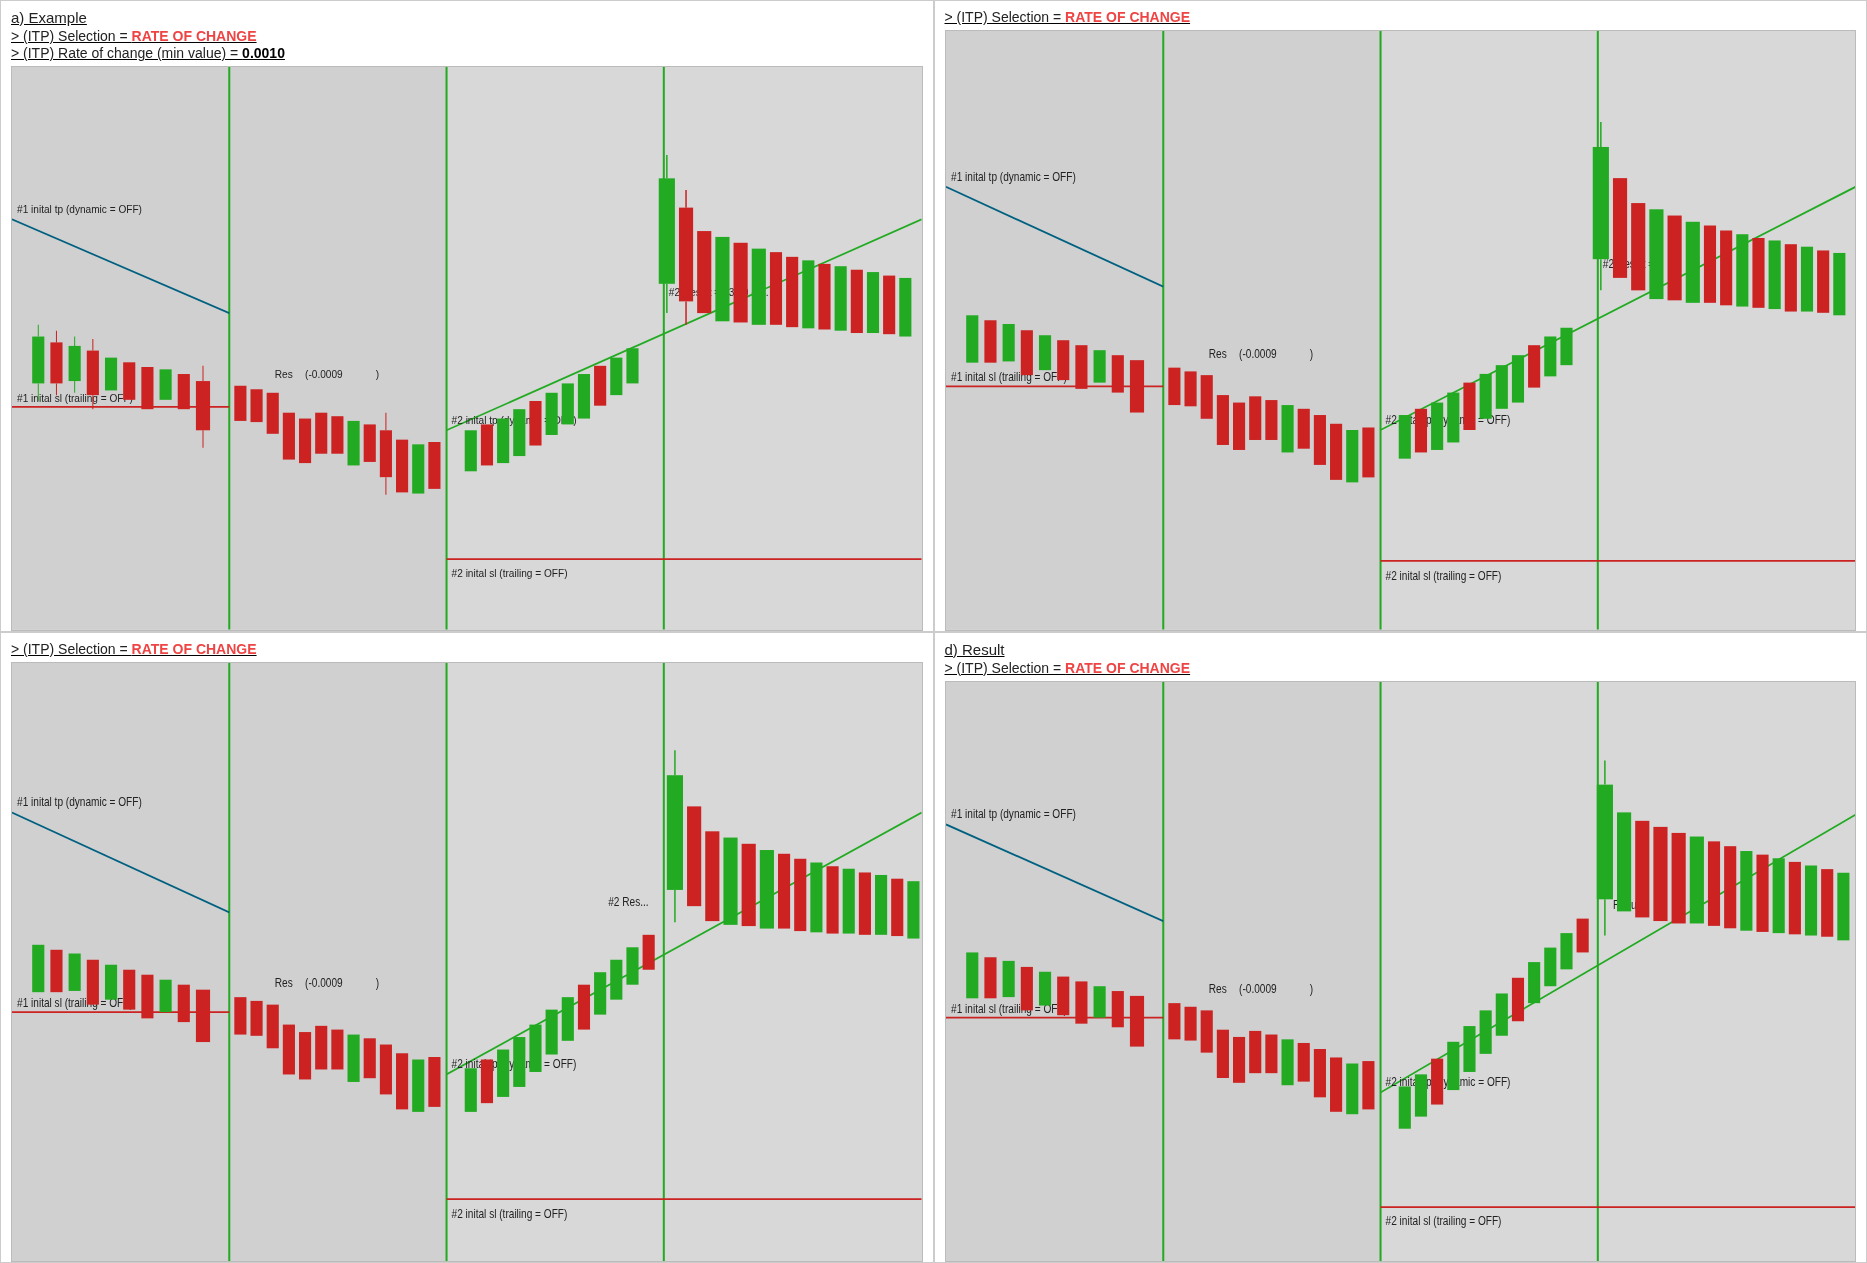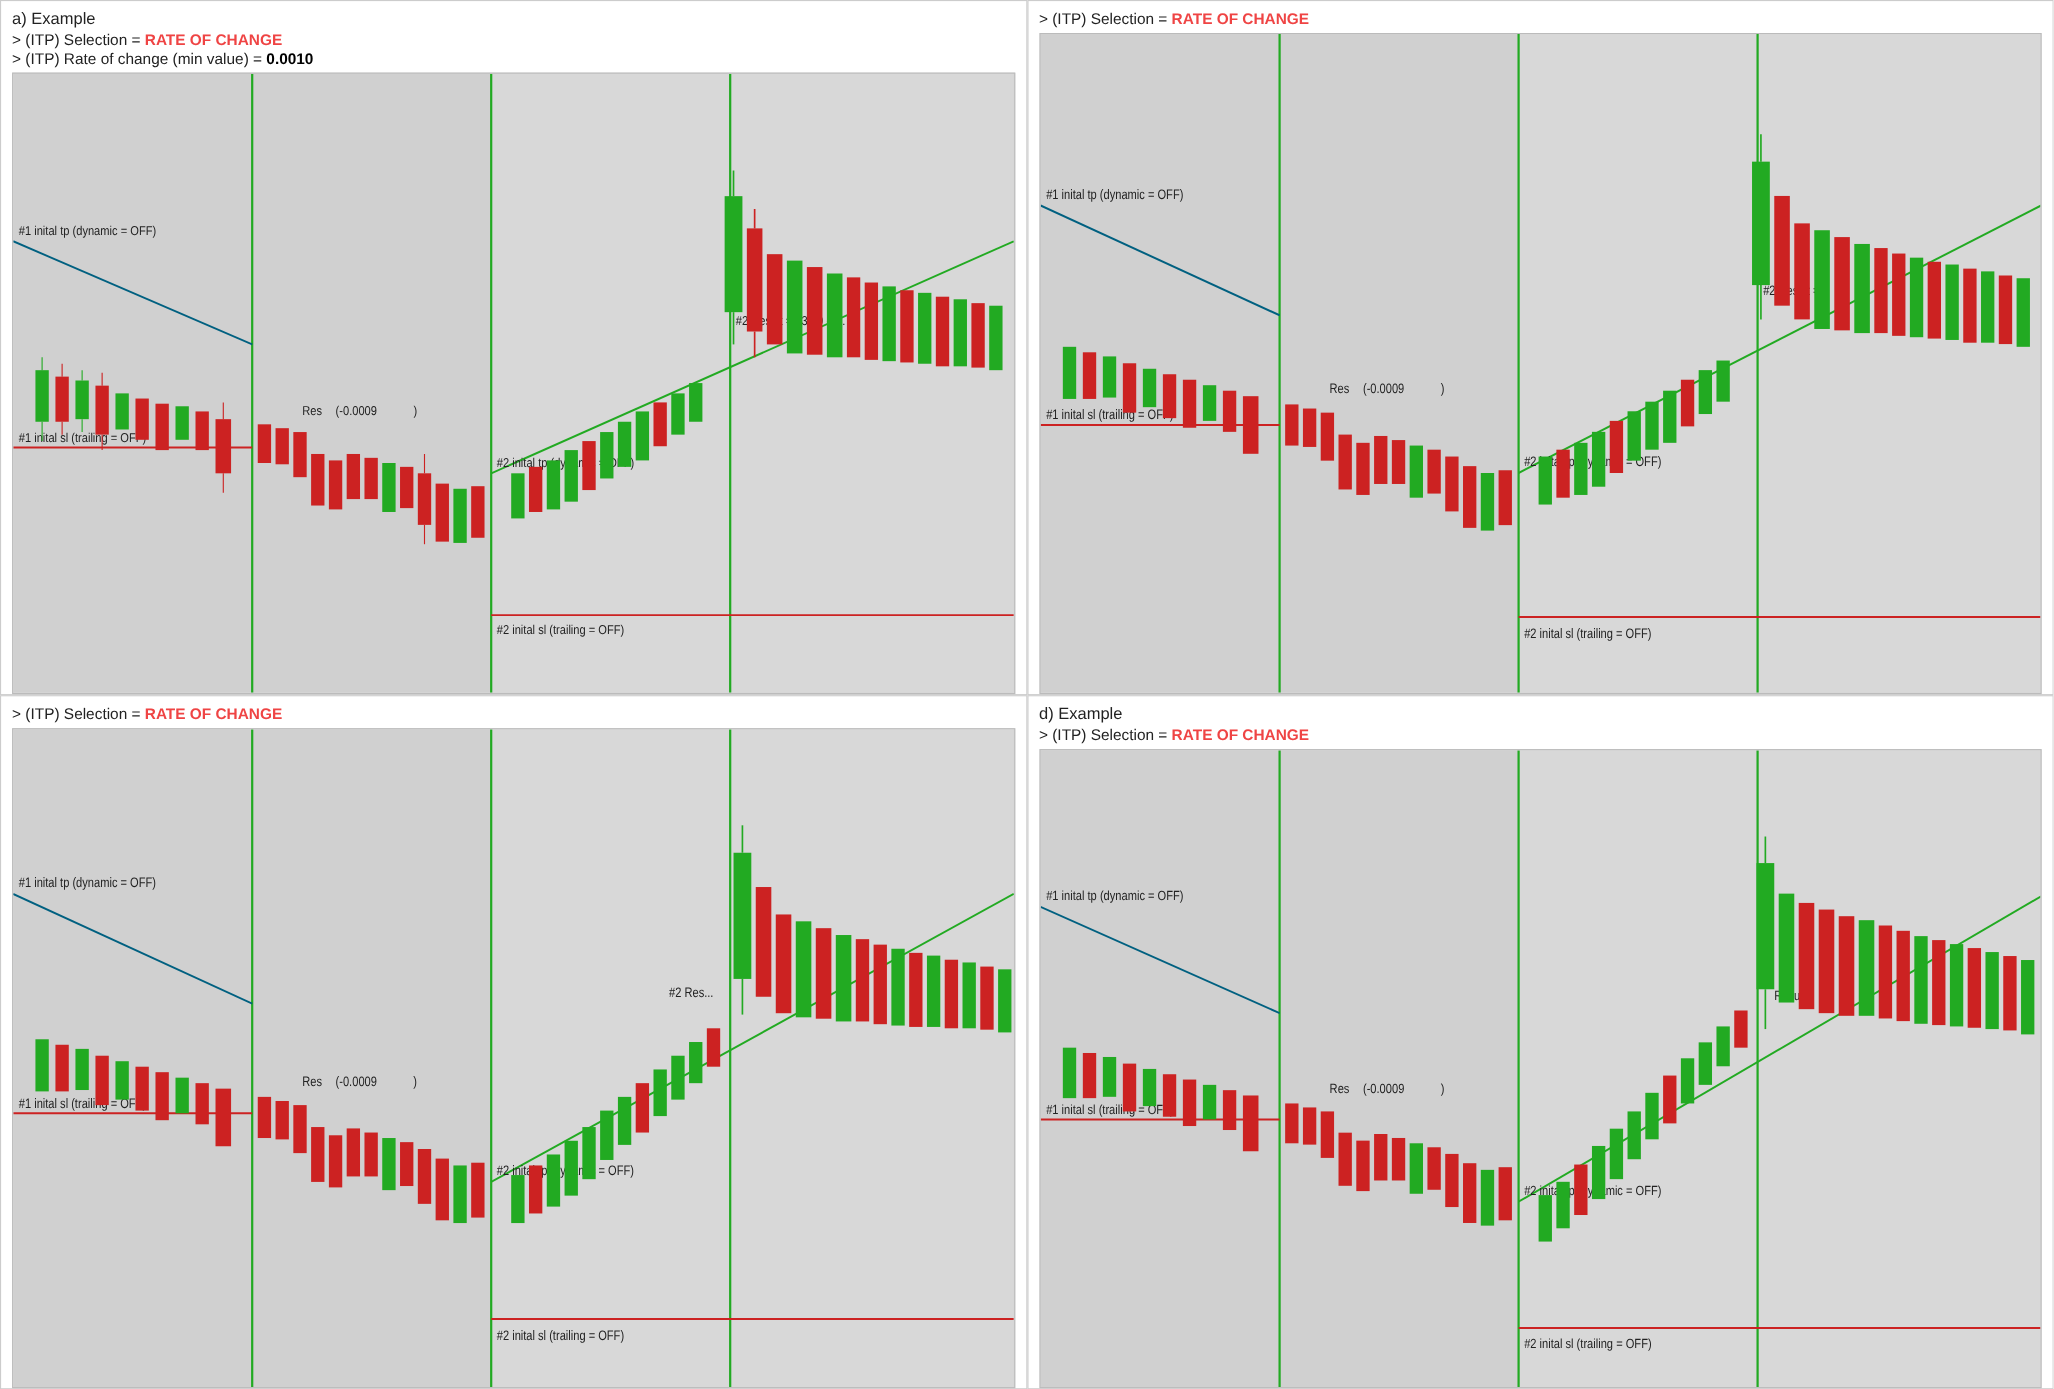--- a/index.html
+++ b/index.html
@@ -23,20 +23,21 @@
     .panel {
       border: 1px solid #ccc;
       display: flex;
       flex-direction: column;
       padding: 8px 10px 0 10px;
     }
 
     .panel-header {
       flex-shrink: 0;
       margin-bottom: 4px;
+      text-decoration: underline;
     }
 
     .panel-title {
       font-size: 15px;
       color: #222;
       margin-bottom: 2px;
     }
 
     .panel-line {
       font-size: 14px;
@@ -375,21 +376,21 @@
         <rect x="838" y="168" width="12" height="50" fill="#cc2222"></rect>
         <rect x="854" y="170" width="12" height="48" fill="#22aa22"></rect>
         <rect x="870" y="173" width="12" height="46" fill="#cc2222"></rect>
         <rect x="886" y="175" width="12" height="46" fill="#22aa22"></rect>
       </svg>
     </div>
   </div>
 
   <div class="panel">
     <div class="panel-header">
-      <div class="panel-title">d) Example</div>
+      <div class="panel-title">d) Result</div>
       <div class="panel-line">
         &gt; (ITP) Selection = <span class="red-text">RATE OF CHANGE</span>
       </div>
     </div>
     <div class="chart-area">
       <svg viewBox="0 0 900 480" preserveAspectRatio="none">
         <rect x="0" y="0" width="430" height="480" fill="#d0d0d0"></rect>
         <rect x="430" y="0" width="470" height="480" fill="#d8d8d8"></rect>
 
         <line x1="215" y1="0" x2="215" y2="480" stroke="#22aa22" stroke-width="2"></line>

